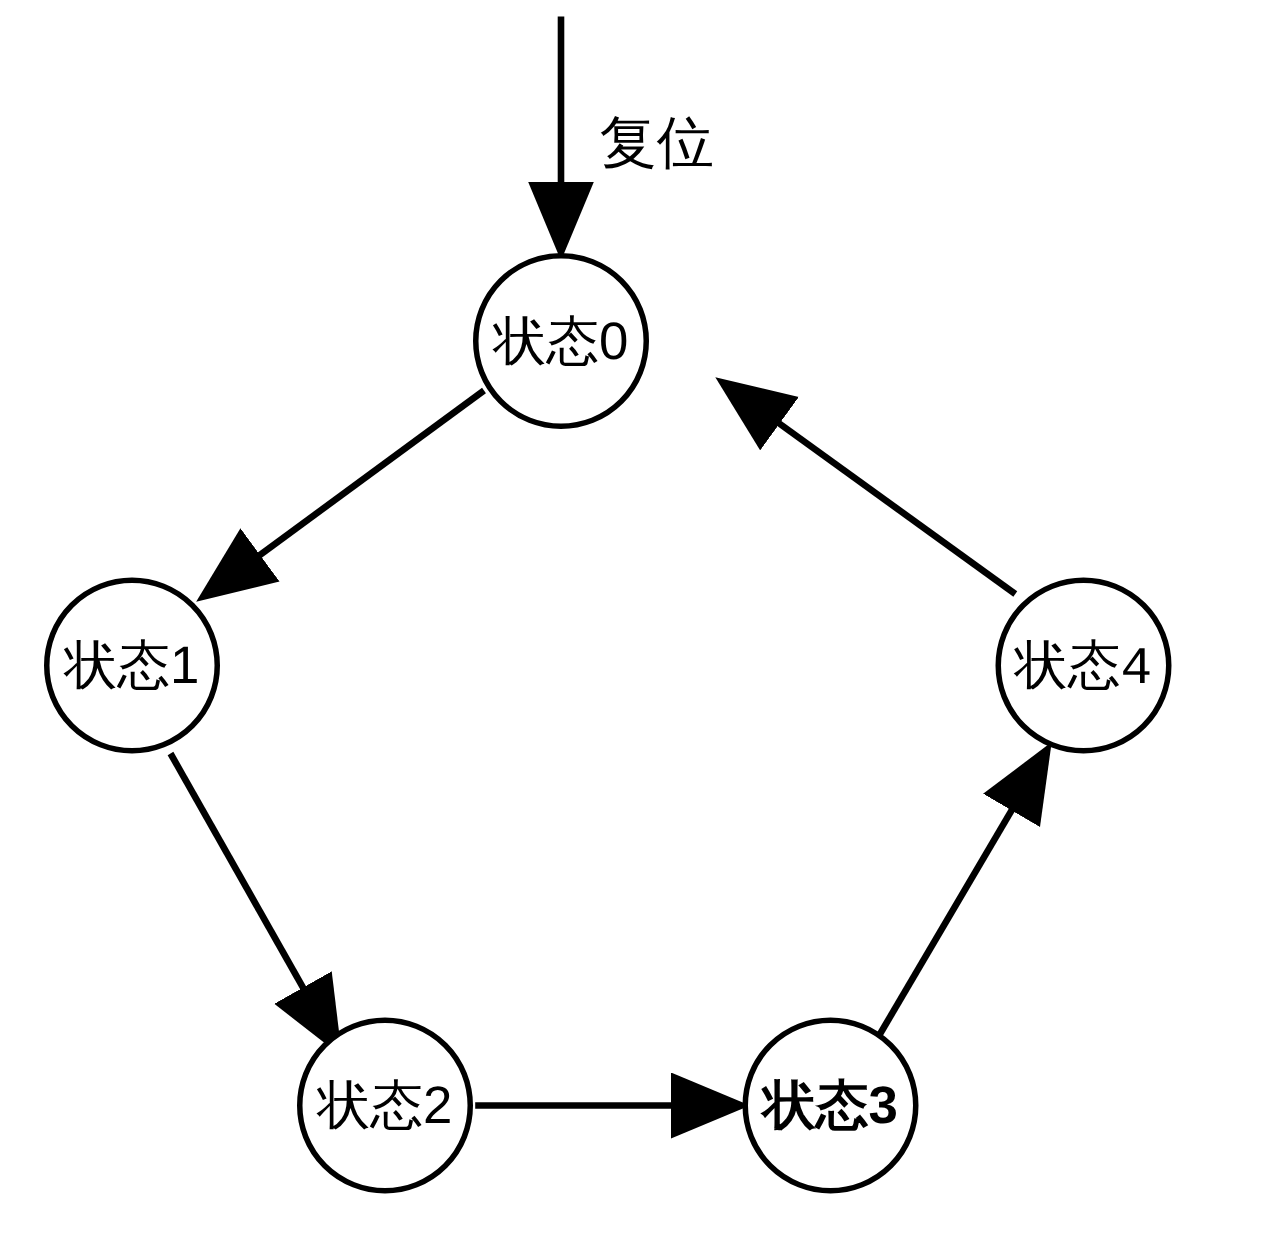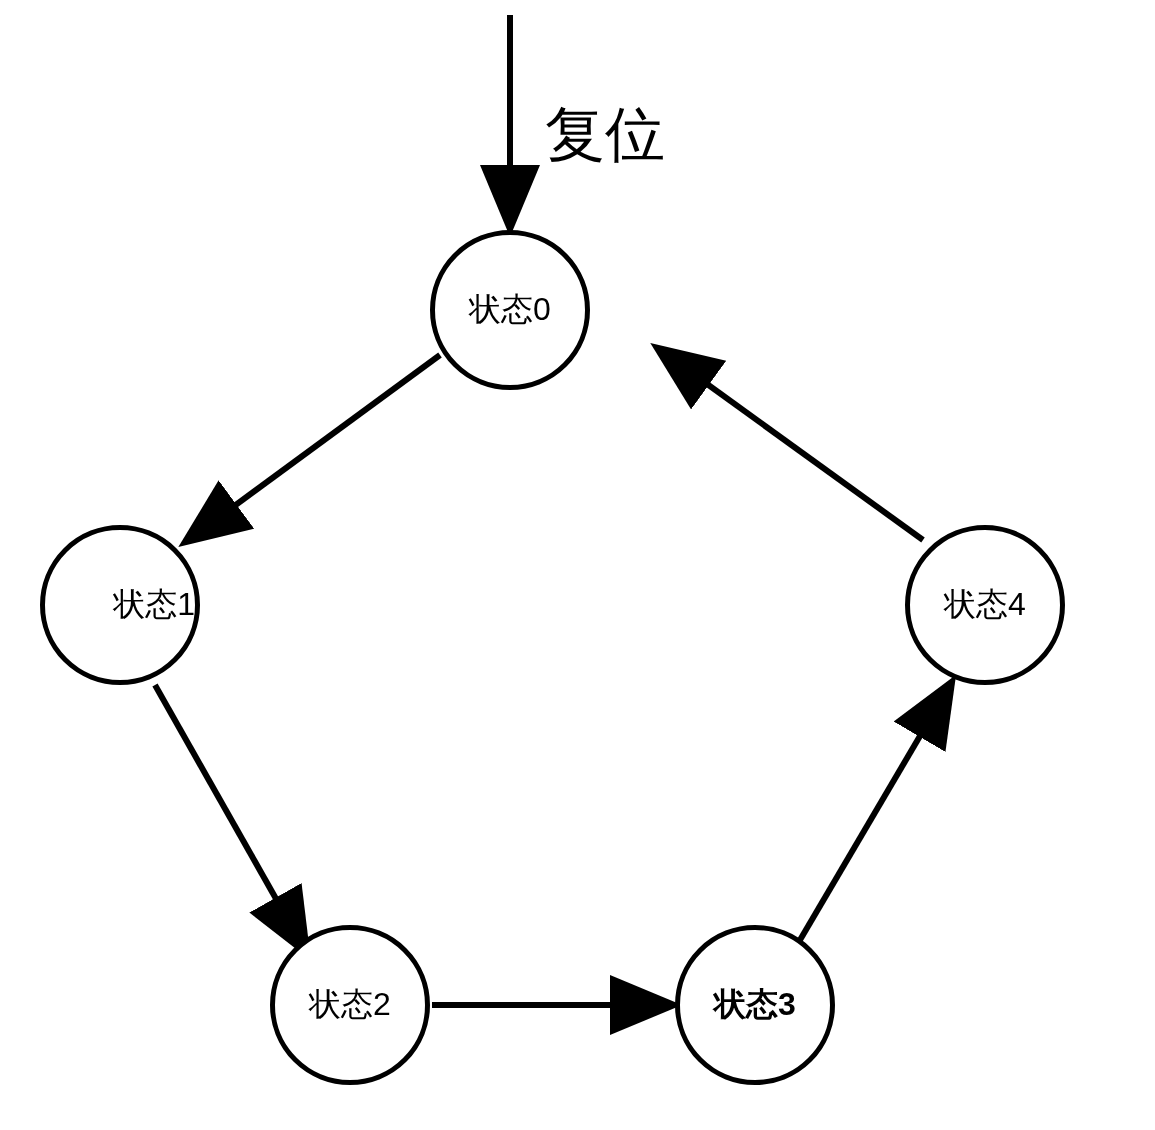--- a/index.html
+++ b/index.html
@@ -13,27 +13,27 @@
     }
     .state-node {
       position: absolute;
       width: 160px;
       height: 160px;
       border: 5px solid black;
       border-radius: 50%;
       display: flex;
       align-items: center;
       justify-content: center;
-      font-size: 32px;
+      font-size: 48px;
       background: white;
       box-sizing: border-box;
     }
     .reset-label {
       position: absolute;
-      font-size: 60px;
+      font-size: 52px;
     }
     svg.arrows {
       position: absolute;
       top: 0;
       left: 0;
       width: 1155px;
       height: 1130px;
       pointer-events: none;
     }
   </style>
@@ -59,27 +59,27 @@
 
   <line x1="923" y1="540" x2="660" y2="350" stroke="black" stroke-width="6" marker-end="url(#arrowhead)"></line>
 </svg>
 
 <div class="reset-label" style="left: 545px; top: 95px;">复位</div>
 
 <div class="state-node" style="left: 430px; top: 230px;">
   <span>状态0</span>
 </div>
 
-<div class="state-node" style="left: 40px; top: 525px; justify-content: flex-end;">
+<div class="state-node" style="left: 40px; top: 525px;">
   <span>状态1</span>
 </div>
 
 <div class="state-node" style="left: 270px; top: 925px; text-align: center;">
   <span>状态2</span>
 </div>
 
 <div class="state-node" style="left: 675px; top: 925px; font-weight: bold;">
   <span>状态3</span>
 </div>
 
-<div class="state-node" style="left: 905px; top: 525px;">
+<div class="state-node" style="left: 905px; top: 525px; font-family: Liberation Mono, monospace;">
   <span>状态4</span>
 </div>
 
 </body></html>

